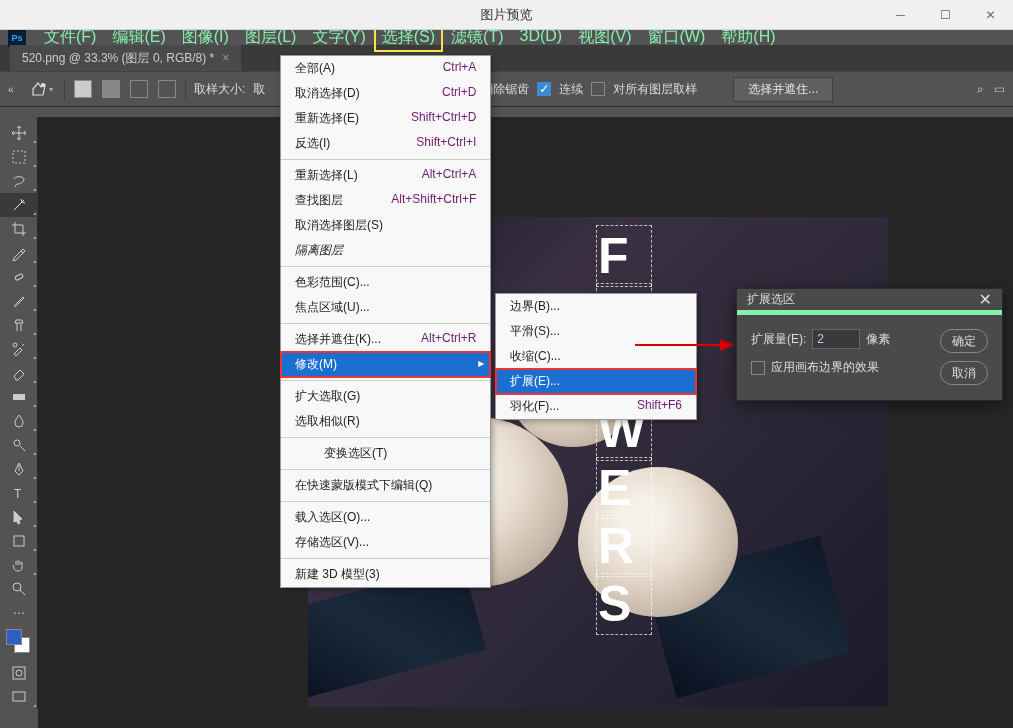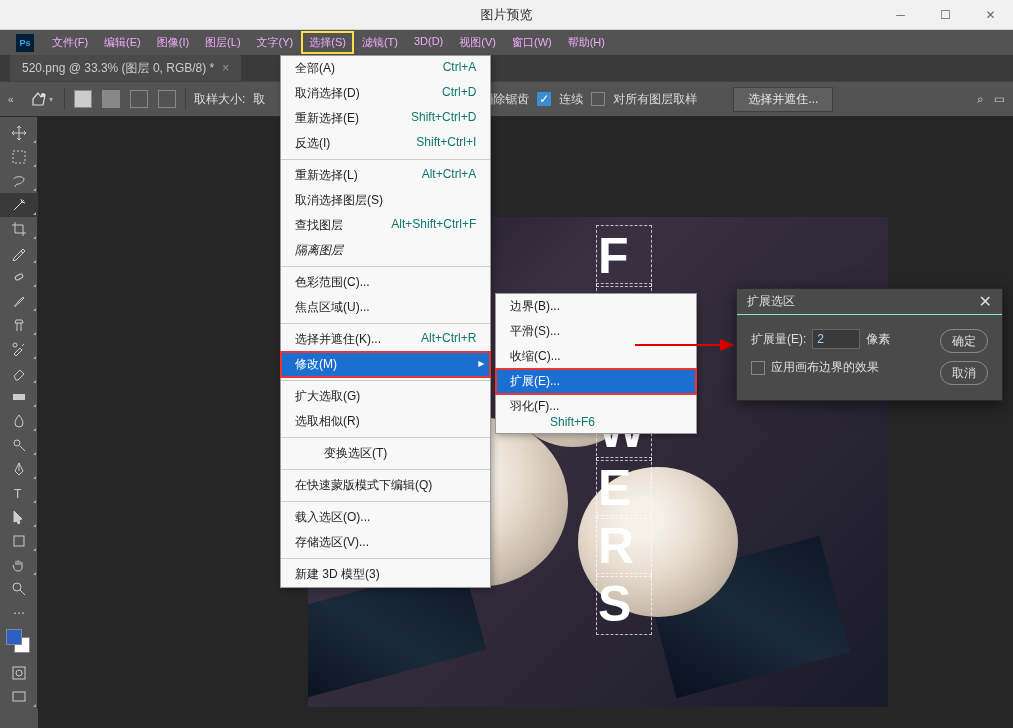--- a/index.html
+++ b/index.html
@@ -1,23 +1,23 @@
 <!DOCTYPE html>
 <html><head>
 <meta charset="utf-8">
 <style>
 *{margin:0;padding:0;box-sizing:border-box;font-family:"Microsoft YaHei",sans-serif;font-size:12px;user-select:none}
 body{width:1013px;height:728px;background:#525252;overflow:hidden;position:relative}
 .titlebar{height:30px;background:#f0f0f0;display:flex;align-items:center;position:relative;border-bottom:1px solid #d0d0d0}
 .titlebar-title{position:absolute;left:50%;transform:translateX(-50%);font-size:13px;color:#333}
 .win-ctrls{position:absolute;right:0;display:flex}
 .win-btn{width:45px;height:30px;display:flex;align-items:center;justify-content:center;color:#666}
-.menubar{height:25px;background:#535353;display:flex;align-items:center;padding-left:16px}
+.menubar{height:15px;background:#535353;display:flex;align-items:center;padding-left:8px}
 .ps-logo{width:18px;height:18px;background:#001e36;color:#31a8ff;font-size:9px;font-weight:bold;display:flex;align-items:center;justify-content:center;margin-right:10px}
-.menu-item{padding:4px 8px;color:#f0abfc;font-size:11px;cursor:pointer}
+.menu-item{padding:4px 8px;color:#86efac;font-size:16px;cursor:pointer}
 .menu-item.hl{border:2px solid #fde047;padding:2px 6px}
 .tabbar{height:26px;background:#3a3a3a;display:flex;align-items:center;padding-left:10px}
 .doctab{padding:5px 12px;background:#4a4a4a;color:#ccc;display:flex;align-items:center;gap:8px;font-size:11px}
 .doctab .x{color:#999}
 .optbar{height:36px;background:#535353;border-top:1px solid #424242;border-bottom:1px solid #2a2a2a;display:flex;align-items:center;padding-left:8px;gap:8px;position:relative}
 .opt-collapse{width:12px;color:#ccc;font-size:10px}
 .opt-tool{width:28px;height:24px;display:flex;align-items:center;justify-content:center;color:#ddd}
 .opt-tool svg{width:16px;height:16px}
 .opt-sep{width:1px;height:22px;background:#404040}
 .opt-sq{width:18px;height:18px;border:1px solid #888;margin:0 1px}
@@ -42,30 +42,30 @@
 .r2{width:160px;height:150px;left:270px;top:250px}
 .r3{width:130px;height:120px;left:200px;top:110px}
 .leaf{position:absolute;background:linear-gradient(45deg,#0a1020,#1a2a3a,#0f1828);transform:rotate(-15deg)}
 .l1{width:200px;height:90px;left:-30px;top:370px}
 .l2{width:180px;height:120px;left:350px;top:340px}
 .vtext{position:absolute;left:290px;top:10px;width:52px;height:460px;display:flex;flex-direction:column;font-family:serif}
 .vchar{color:#fff;font-size:50px;font-weight:bold;line-height:58px;position:relative}
 .vchar::after{content:'';position:absolute;inset:-2px;border:1px dashed rgba(255,255,255,.7)}
 .dropdown{position:absolute;background:#f8f8f8;border:1px solid #999;box-shadow:2px 2px 6px rgba(0,0,0,.3);z-index:100}
 .dd-item{padding:4px 14px;display:flex;justify-content:space-between;color:#222;min-width:200px;cursor:pointer}
-.dd-item .sc{color:#0f766e;margin-left:40px}
+.dd-item .sc{color:#701a75;margin-left:40px}
 .dd-item.hl{background:#1a6fd1;color:#fff}
 .dd-item.hl .sc{color:#fff}
 .dd-item.sub::after{content:'▸';position:absolute;right:6px}
 .dd-sep{height:1px;background:#ccc;margin:3px 0}
 .dd1{left:280px;top:55px}
 .dd2{left:495px;top:293px}
 .arrow{position:absolute;left:635px;top:335px;z-index:150}
 .dialog{position:absolute;left:736px;top:288px;width:267px;background:#4a4a4a;border:1px solid #2a2a2a;box-shadow:0 4px 16px rgba(0,0,0,.5);z-index:200}
-.dlg-tb{height:26px;background:#4a4a4a;border-bottom:1px solid #86efac;display:flex;align-items:center;padding:0 10px;justify-content:space-between;color:#ddd}
+.dlg-tb{height:26px;background:#4a4a4a;border-bottom:5px solid #86efac;display:flex;align-items:center;padding:0 10px;justify-content:space-between;color:#ddd}
 .dlg-x{font-size:16px;color:#ddd}
 .dlg-body{padding:14px;display:flex;gap:10px}
 .dlg-left{flex:1}
 .dlg-row{display:flex;align-items:center;gap:6px;margin-bottom:10px;color:#ddd}
 .dlg-inp{width:48px;height:20px;background:#3a3a3a;border:1px solid #666;color:#b0d0ff;padding:0 4px}
 .dlg-right{display:flex;flex-direction:column;gap:8px}
 .dlg-btn{width:48px;height:24px;border:1px solid #888;border-radius:12px;background:transparent;color:#ddd;display:flex;align-items:center;justify-content:center}
 </style>
 </head>
 <body>
@@ -311,27 +311,27 @@
     <div class="dd-item" style="position: relative;">
       <span>反选(I)</span>
       <span class="sc">Shift+Ctrl+I</span>
     </div>
     <div class="dd-sep"></div>
     <div class="dd-item" style="position: relative;">
       <span>重新选择(L)</span>
       <span class="sc">Alt+Ctrl+A</span>
     </div>
     <div class="dd-item" style="position: relative;">
-      <span>取消选择图层(S)</span>
-      <span class="sc"></span>
-    </div>
-    <div class="dd-item" style="position: relative;">
       <span>查找图层</span>
       <span class="sc">Alt+Shift+Ctrl+F</span>
     </div>
+    <div class="dd-item" style="position: relative;">
+      <span>取消选择图层(S)</span>
+      <span class="sc"></span>
+    </div>
     <div class="dd-item" style="position: relative; font-style: italic;">
       <span>隔离图层</span>
       <span class="sc"></span>
     </div>
     <div class="dd-sep"></div>
     <div class="dd-item" style="position: relative;">
       <span>色彩范围(C)...</span>
       <span class="sc"></span>
     </div>
     <div class="dd-item" style="position: relative;">
@@ -393,21 +393,21 @@
     </div>
     <div class="dd-item" style="position: relative;">
       <span>收缩(C)...</span>
       <span class="sc"></span>
     </div>
     <div class="dd-item hl" style="position: relative;">
       <span>扩展(E)...</span>
       <span class="sc"></span>
       <div style="position: absolute; inset: -1px; border: 2px solid rgb(238, 51, 51); pointer-events: none;"></div>
     </div>
-    <div class="dd-item" style="position: relative; flex-direction: column;">
+    <div class="dd-item" style="position: relative;">
       <span>羽化(F)...</span>
       <span class="sc">Shift+F6</span>
     </div>
   </div>
 
 <svg class="arrow" width="100" height="20">
   <line x1="0" y1="10" x2="85" y2="10" stroke="#d00" stroke-width="2"></line>
   <polygon points="85,4 100,10 85,16" fill="#d00"></polygon>
 </svg>
 

